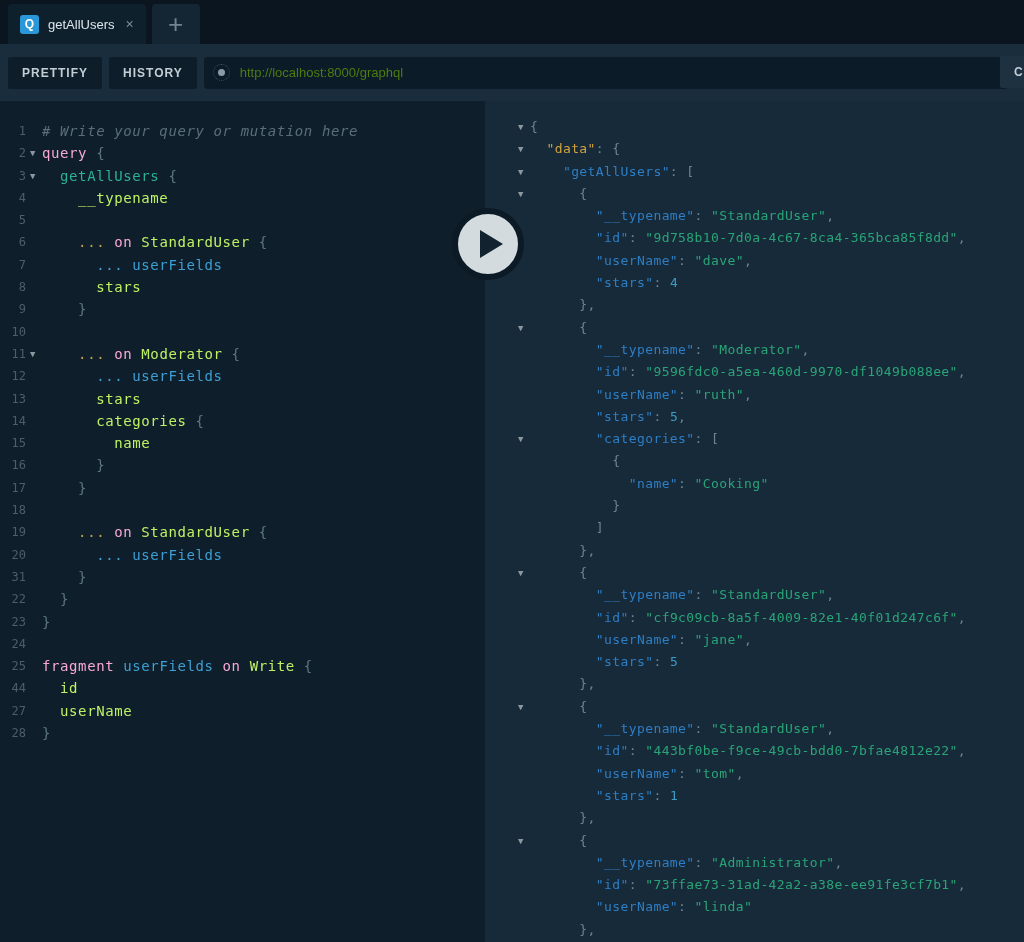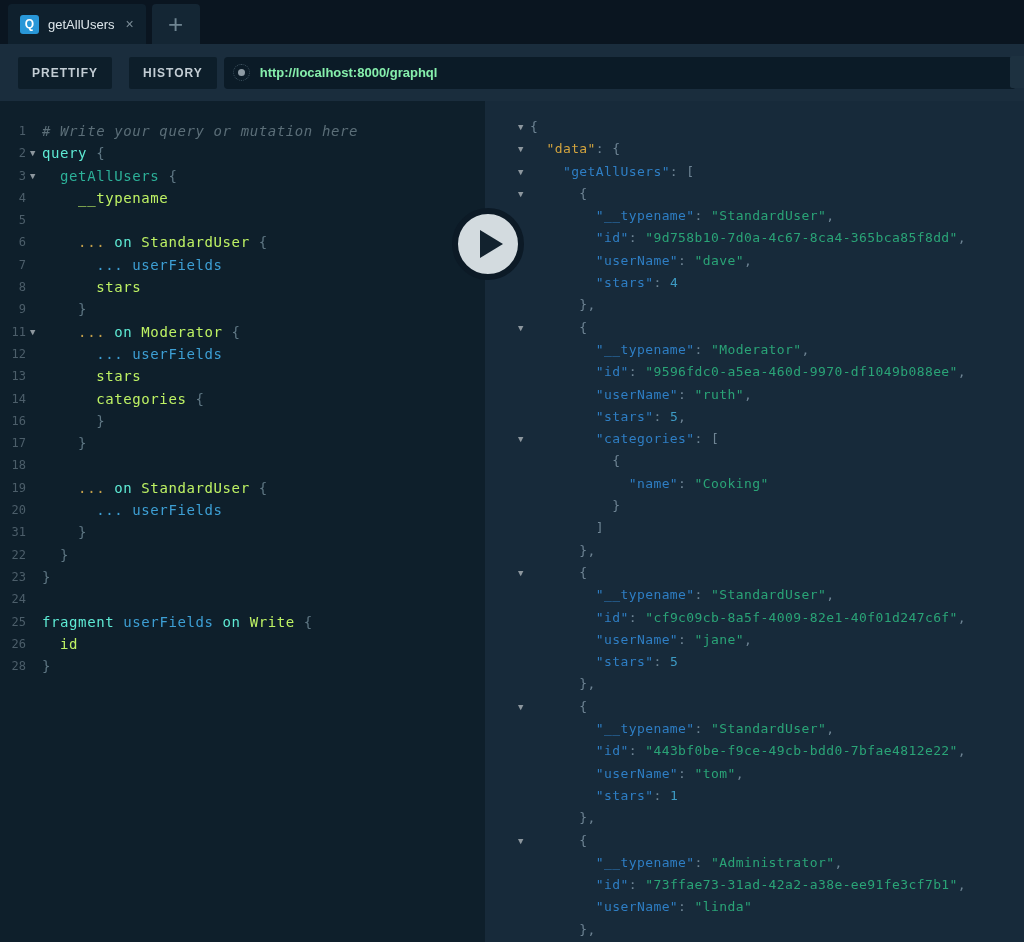--- a/index.html
+++ b/index.html
@@ -30,27 +30,27 @@
   }
 
   
   .toolbar {
     height:57px; background:#1a2d3d; display:flex; align-items:center;
     padding:0 8px; gap:7px; position:relative;
   }
   .tbtn {
     background:#0d1e2a; color:#c3cdd4; font-size:12px; font-weight:bold;
     letter-spacing:1px; padding:0 14px; height:32px; border-radius:2px;
-    border:none; font-family:"Liberation Sans", sans-serif; cursor:pointer;margin-left:10px;
+    border:none; font-family:"Liberation Sans", sans-serif; cursor:pointer;
   }
   .url-wrap { position:relative; width:804px; height:32px; }
   .url-input {
     width:100%; height:32px; background:#0b1b27; border:none; border-radius:4px;
-    color:#86efac; font-size:13px; padding-left:36px;
-    font-family:"Liberation Sans", sans-serif; outline:none;font-weight:bold;
+    color:#4d7c0f; font-size:13px; padding-left:36px;
+    font-family:"Liberation Sans", sans-serif; outline:none;
   }
   .url-icon {
     position:absolute; left:9px; top:7px; width:17px; height:17px;
     border-radius:50%; border:1px dotted #3e525f;
     display:flex; align-items:center; justify-content:center;
   }
   .url-icon-dot { width:7px; height:7px; border-radius:50%; background:#8d9aa3; }
   .copy-btn { position:absolute; left:1000px; top:12px; width:120px; text-align:left; background:#1d3140; }
 
   
@@ -81,21 +81,21 @@
     position:absolute; left:452px; top:107px; width:72px; height:72px;
     border-radius:50%; background:#d3dbdf; border:6px solid #0c1a26;
     cursor:pointer; z-index:5;
   }
   .play-tri {
     position:absolute; left:22px; top:16px; width:0; height:0;
     border-top:14px solid transparent; border-bottom:14px solid transparent;
     border-left:23px solid #12222e;
   }
 </style>
-<style>.tok-comment{color:#5b6e78;font-style:italic;}.tok-keyword{color:#5eead4;}.tok-fieldteal{color:#2cb098;}.tok-field{color:#bef264;}.tok-type{color:#bef264;}.tok-dots{color:#c4a04a;}.tok-spread{color:#3d9fd4;margin-top:13px;}.tok-punct{color:#5e7683;}.tok-key{color:#2e7ec4;}.tok-datakey{color:#d3a43e;}.tok-string{color:#2aa477;}.tok-number{color:#3d9bc4;}.tok-rpunct{color:#6e8494;}</style></head>
+<style>.tok-comment{color:#5b6e78;font-style:italic;}.tok-keyword{color:#f9a8d4;}.tok-fieldteal{color:#2cb098;}.tok-field{color:#bef264;}.tok-type{color:#bef264;}.tok-dots{color:#c4a04a;}.tok-spread{color:#3d9fd4;margin-top:13px;}.tok-punct{color:#5e7683;}.tok-key{color:#2e7ec4;}.tok-datakey{color:#d3a43e;}.tok-string{color:#2aa477;}.tok-number{color:#3d9bc4;}.tok-rpunct{color:#6e8494;}</style></head>
 <body>
 
 <div class="tabbar">
   <div class="tab">
     <span class="qbadge">Q</span>
     <span class="tab-label">getAllUsers</span>
     <span class="tab-close">×</span>
   </div>
   <div class="newtab">
     <span>+</span>
@@ -119,35 +119,38 @@
     <div id="editor-lines">
         <div class="eline"><span class="lnum">1</span><span class="tok-comment"># Write your query or mutation here</span></div>
         <div class="eline"><span class="lnum">2</span><span class="earrow">▼</span><span class="tok-keyword">query</span><span class="tok-punct"> {</span></div>
         <div class="eline"><span class="lnum">3</span><span class="earrow">▼</span><span class="tok-fieldteal">  getAllUsers</span><span class="tok-punct"> {</span></div>
         <div class="eline"><span class="lnum">4</span><span class="tok-field">    __typename</span></div>
         <div class="eline"><span class="lnum">5</span></div>
         <div class="eline"><span class="lnum">6</span><span class="tok-dots">    ...</span><span class="tok-keyword"> on </span><span class="tok-type">StandardUser</span><span class="tok-punct"> {</span></div>
         <div class="eline"><span class="lnum">7</span><span class="tok-spread">      ... userFields</span></div>
         <div class="eline"><span class="lnum">8</span><span class="tok-field">      stars</span></div>
         <div class="eline"><span class="lnum">9</span><span class="tok-punct">    }</span></div>
+        <div class="eline"><span class="lnum">10</span></div>
         <div class="eline"><span class="lnum">11</span><span class="earrow">▼</span><span class="tok-dots">    ...</span><span class="tok-keyword"> on </span><span class="tok-type">Moderator</span><span class="tok-punct"> {</span></div>
         <div class="eline"><span class="lnum">12</span><span class="tok-spread">      ... userFields</span></div>
         <div class="eline"><span class="lnum">13</span><span class="tok-field">      stars</span></div>
         <div class="eline"><span class="lnum">14</span><span class="tok-field">      categories</span><span class="tok-punct"> {</span></div>
+        <div class="eline"><span class="lnum">15</span><span class="tok-field">        name</span></div>
         <div class="eline"><span class="lnum">16</span><span class="tok-punct">      }</span></div>
         <div class="eline"><span class="lnum">17</span><span class="tok-punct">    }</span></div>
         <div class="eline"><span class="lnum">18</span></div>
         <div class="eline"><span class="lnum">19</span><span class="tok-dots">    ...</span><span class="tok-keyword"> on </span><span class="tok-type">StandardUser</span><span class="tok-punct"> {</span></div>
         <div class="eline"><span class="lnum">20</span><span class="tok-spread">      ... userFields</span></div>
         <div class="eline"><span class="lnum">31</span><span class="tok-punct">    }</span></div>
         <div class="eline"><span class="lnum">22</span><span class="tok-punct">  }</span></div>
         <div class="eline"><span class="lnum">23</span><span class="tok-punct">}</span></div>
         <div class="eline"><span class="lnum">24</span></div>
         <div class="eline"><span class="lnum">25</span><span class="tok-keyword">fragment</span><span class="tok-spread"> userFields</span><span class="tok-keyword"> on </span><span class="tok-type">Write</span><span class="tok-punct"> {</span></div>
-        <div class="eline"><span class="lnum">26</span><span class="tok-field">  id</span></div>
+        <div class="eline"><span class="lnum">44</span><span class="tok-field">  id</span></div>
+        <div class="eline"><span class="lnum">27</span><span class="tok-field">  userName</span></div>
         <div class="eline"><span class="lnum">28</span><span class="tok-punct">}</span></div>
       </div>
   </div>
   <div class="result-pane">
     <div id="result-lines">
         <div class="rline"><span class="rarrow">▼</span><span class="tok-rpunct">{</span></div>
         <div class="rline"><span class="rarrow">▼</span><span class="tok-datakey">  "data"</span><span class="tok-rpunct">: {</span></div>
         <div class="rline"><span class="rarrow">▼</span><span class="tok-key">    "getAllUsers"</span><span class="tok-rpunct">: [</span></div>
         <div class="rline"><span class="rarrow">▼</span><span class="tok-rpunct">      {</span></div>
         <div class="rline"><span class="tok-key">        "__typename"</span><span class="tok-rpunct">: </span><span class="tok-string">"StandardUser"</span><span class="tok-rpunct">,</span></div>

